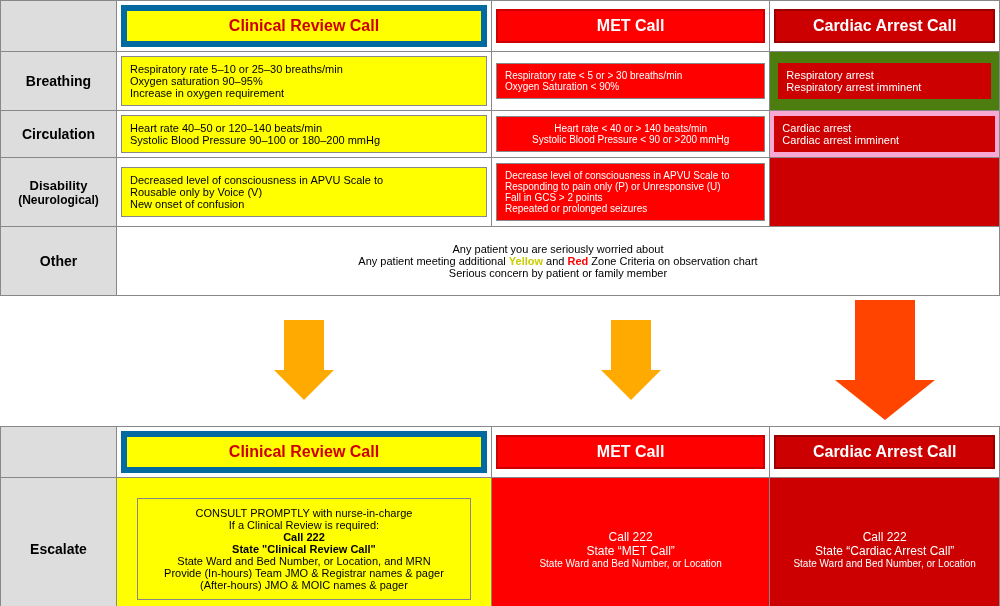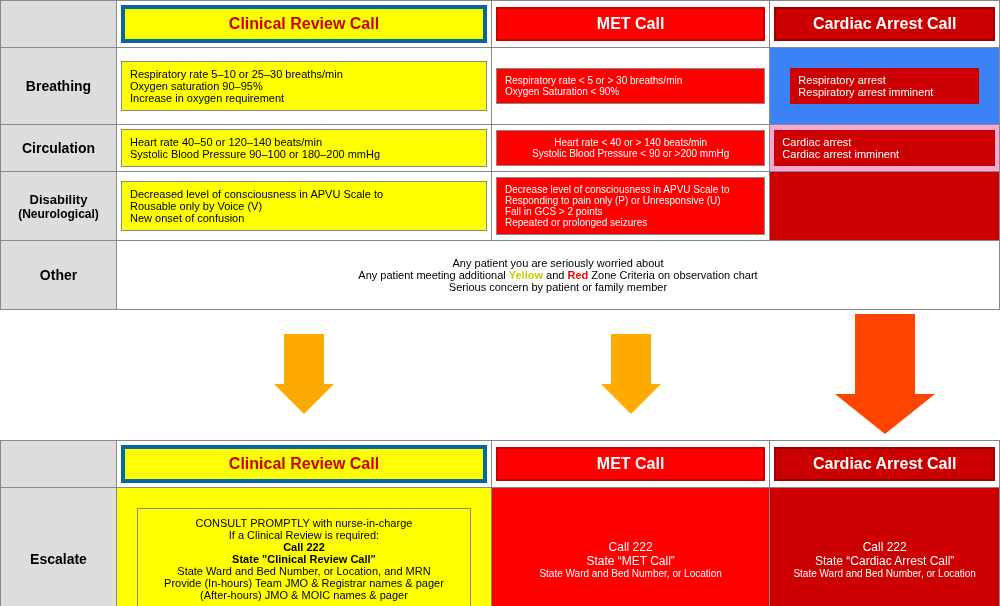--- a/index.html
+++ b/index.html
@@ -26,21 +26,21 @@
       font-size: 14px;
       font-weight: bold;
       padding: 8px 4px;
     }
     .header-yellow {
       background: #ffff00;
       text-align: center;
       font-size: 16px;
       font-weight: bold;
       color: #cc0000;
-      border: 4px solid #0369a1;
+      border: 6px solid #0369a1;
       padding: 6px;
     }
     .header-red {
       background: #ff0000;
       text-align: center;
       font-size: 16px;
       font-weight: bold;
       color: #fff;
       border: 2px solid #cc0000;
       padding: 6px;
@@ -176,21 +176,21 @@
     <td class="category-cell">Breathing</td>
     <td style="border:1px solid #888;padding:4px;">
       <div class="yellow-box" style="white-space:pre-line;">Respiratory rate 5–10 or 25–30 breaths/min
 Oxygen saturation 90–95%
 Increase in oxygen requirement</div>
     </td>
     <td style="border:1px solid #888;padding:4px;">
       <div class="red-box" style="white-space:pre-line;">Respiratory rate &lt; 5 or &gt; 30 breaths/min
 Oxygen Saturation &lt; 90%</div>
     </td>
-    <td style="border:1px solid #888;padding:20px;background:#3b82f6;">
+    <td style="border:1px solid #888;padding:8px;background:#4d7c0f;">
       <div class="darkred-box" style="white-space:pre-line;">Respiratory arrest
 Respiratory arrest imminent</div>
     </td>
   </tr>
 
   <tr>
     <td class="category-cell">Circulation</td>
     <td style="border:1px solid #888;padding:4px;">
       <div class="yellow-box" style="white-space:pre-line;">Heart rate 40–50 or 120–140 beats/min
 Systolic Blood Pressure 90–100 or 180–200 mmHg</div>

